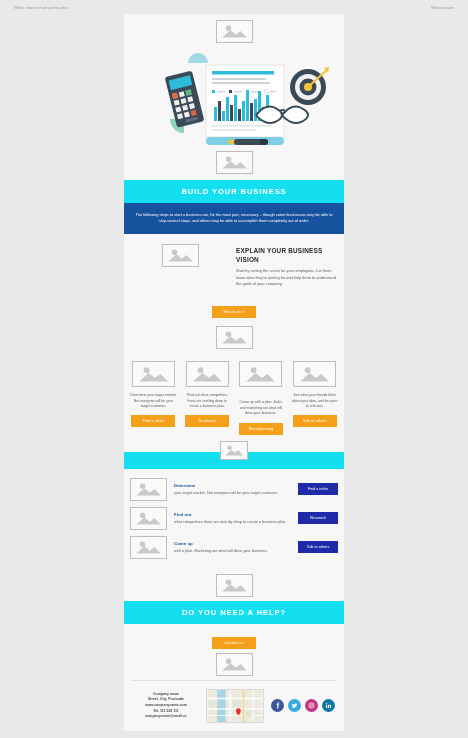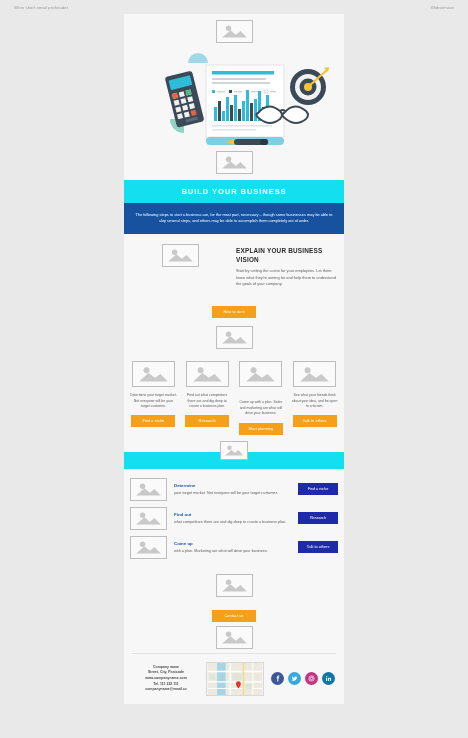--- a/index.html
+++ b/index.html
@@ -361,20 +361,21 @@
   </div>
 
   <div class="help-ph-wrap">
     <div class="ph" style="width:37px;height:23px;">
       <svg viewBox="0 0 37 23">
           <circle cx="12" cy="8" r="3" fill="#c9c9c9"></circle>
           <path d="M5 18 L14 10 L20 15 L25 11 L32 18 Z" fill="#c9c9c9"></path>
         </svg>
     </div>
   </div>
+  <div class="band-cyan" style="margin-top:4px;">DO YOU NEED A HELP?</div>
   <div class="contact-wrap">
     <span class="btn-orange">Contact us</span>
   </div>
   <div style="display:flex;justify-content:center;background:#f7f7f7;padding:2px 0 4px 0;">
     <div class="ph" style="width:37px;height:23px;">
       <svg viewBox="0 0 37 23">
           <circle cx="12" cy="8" r="3" fill="#c9c9c9"></circle>
           <path d="M5 18 L14 10 L20 15 L25 11 L32 18 Z" fill="#c9c9c9"></path>
         </svg>
     </div>

